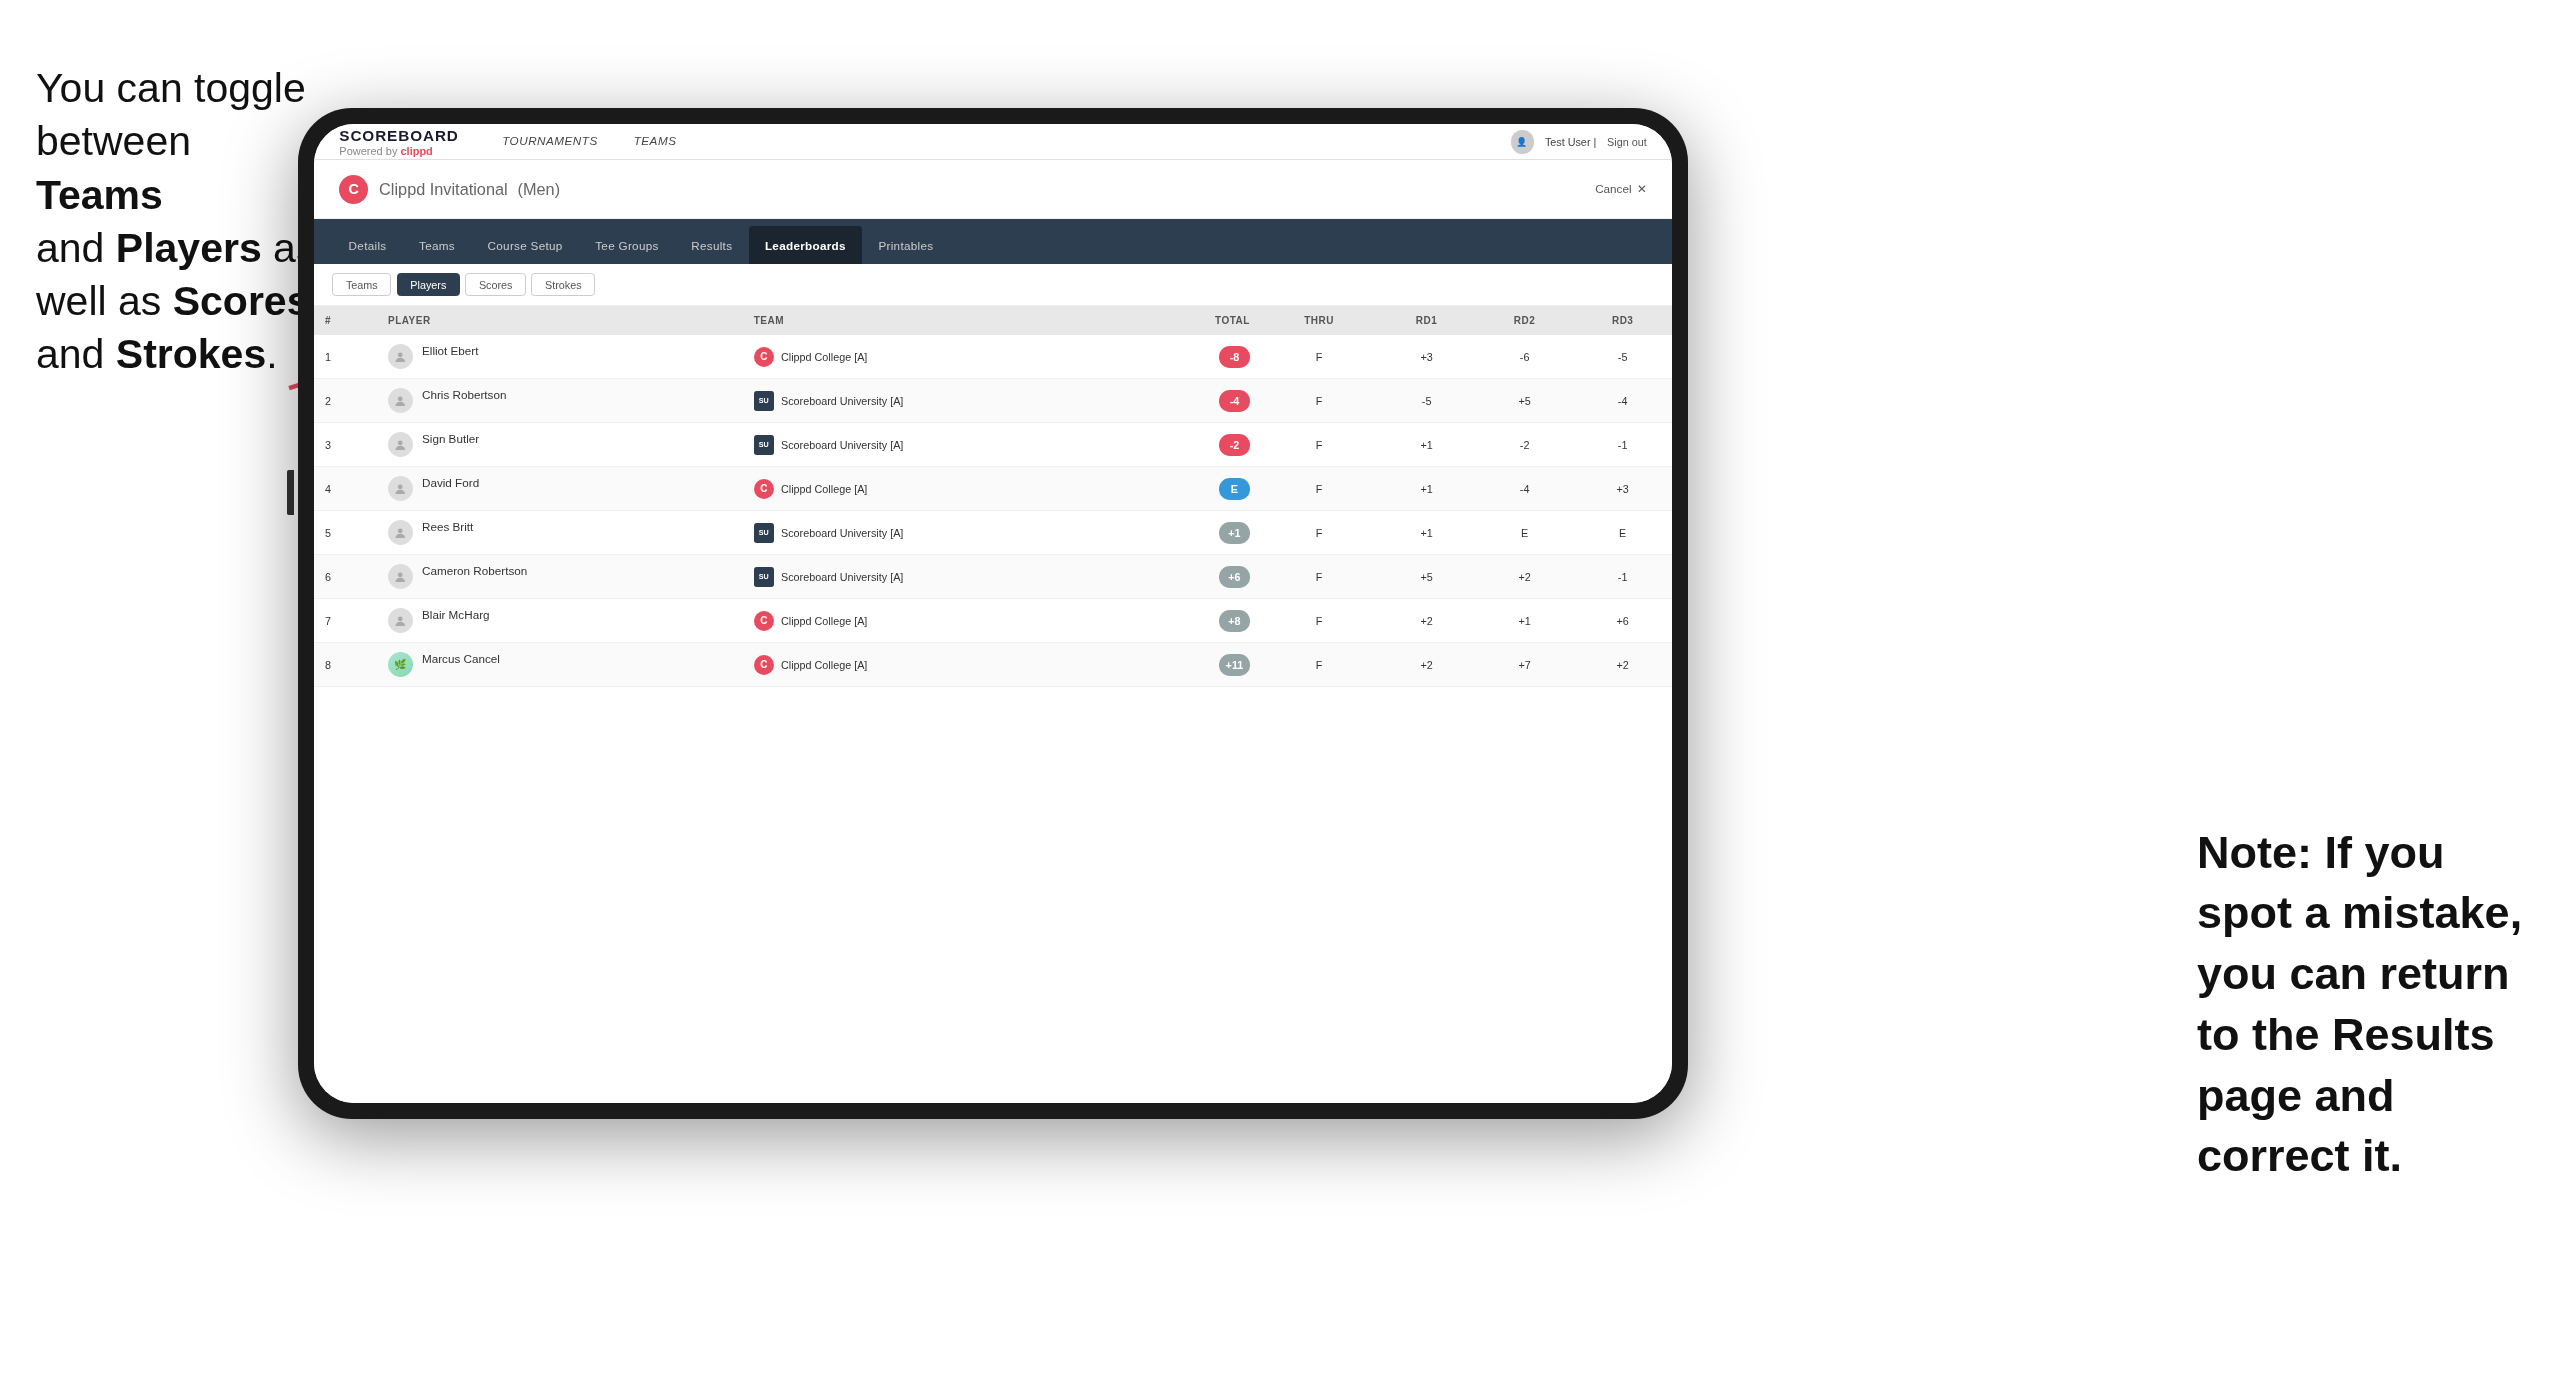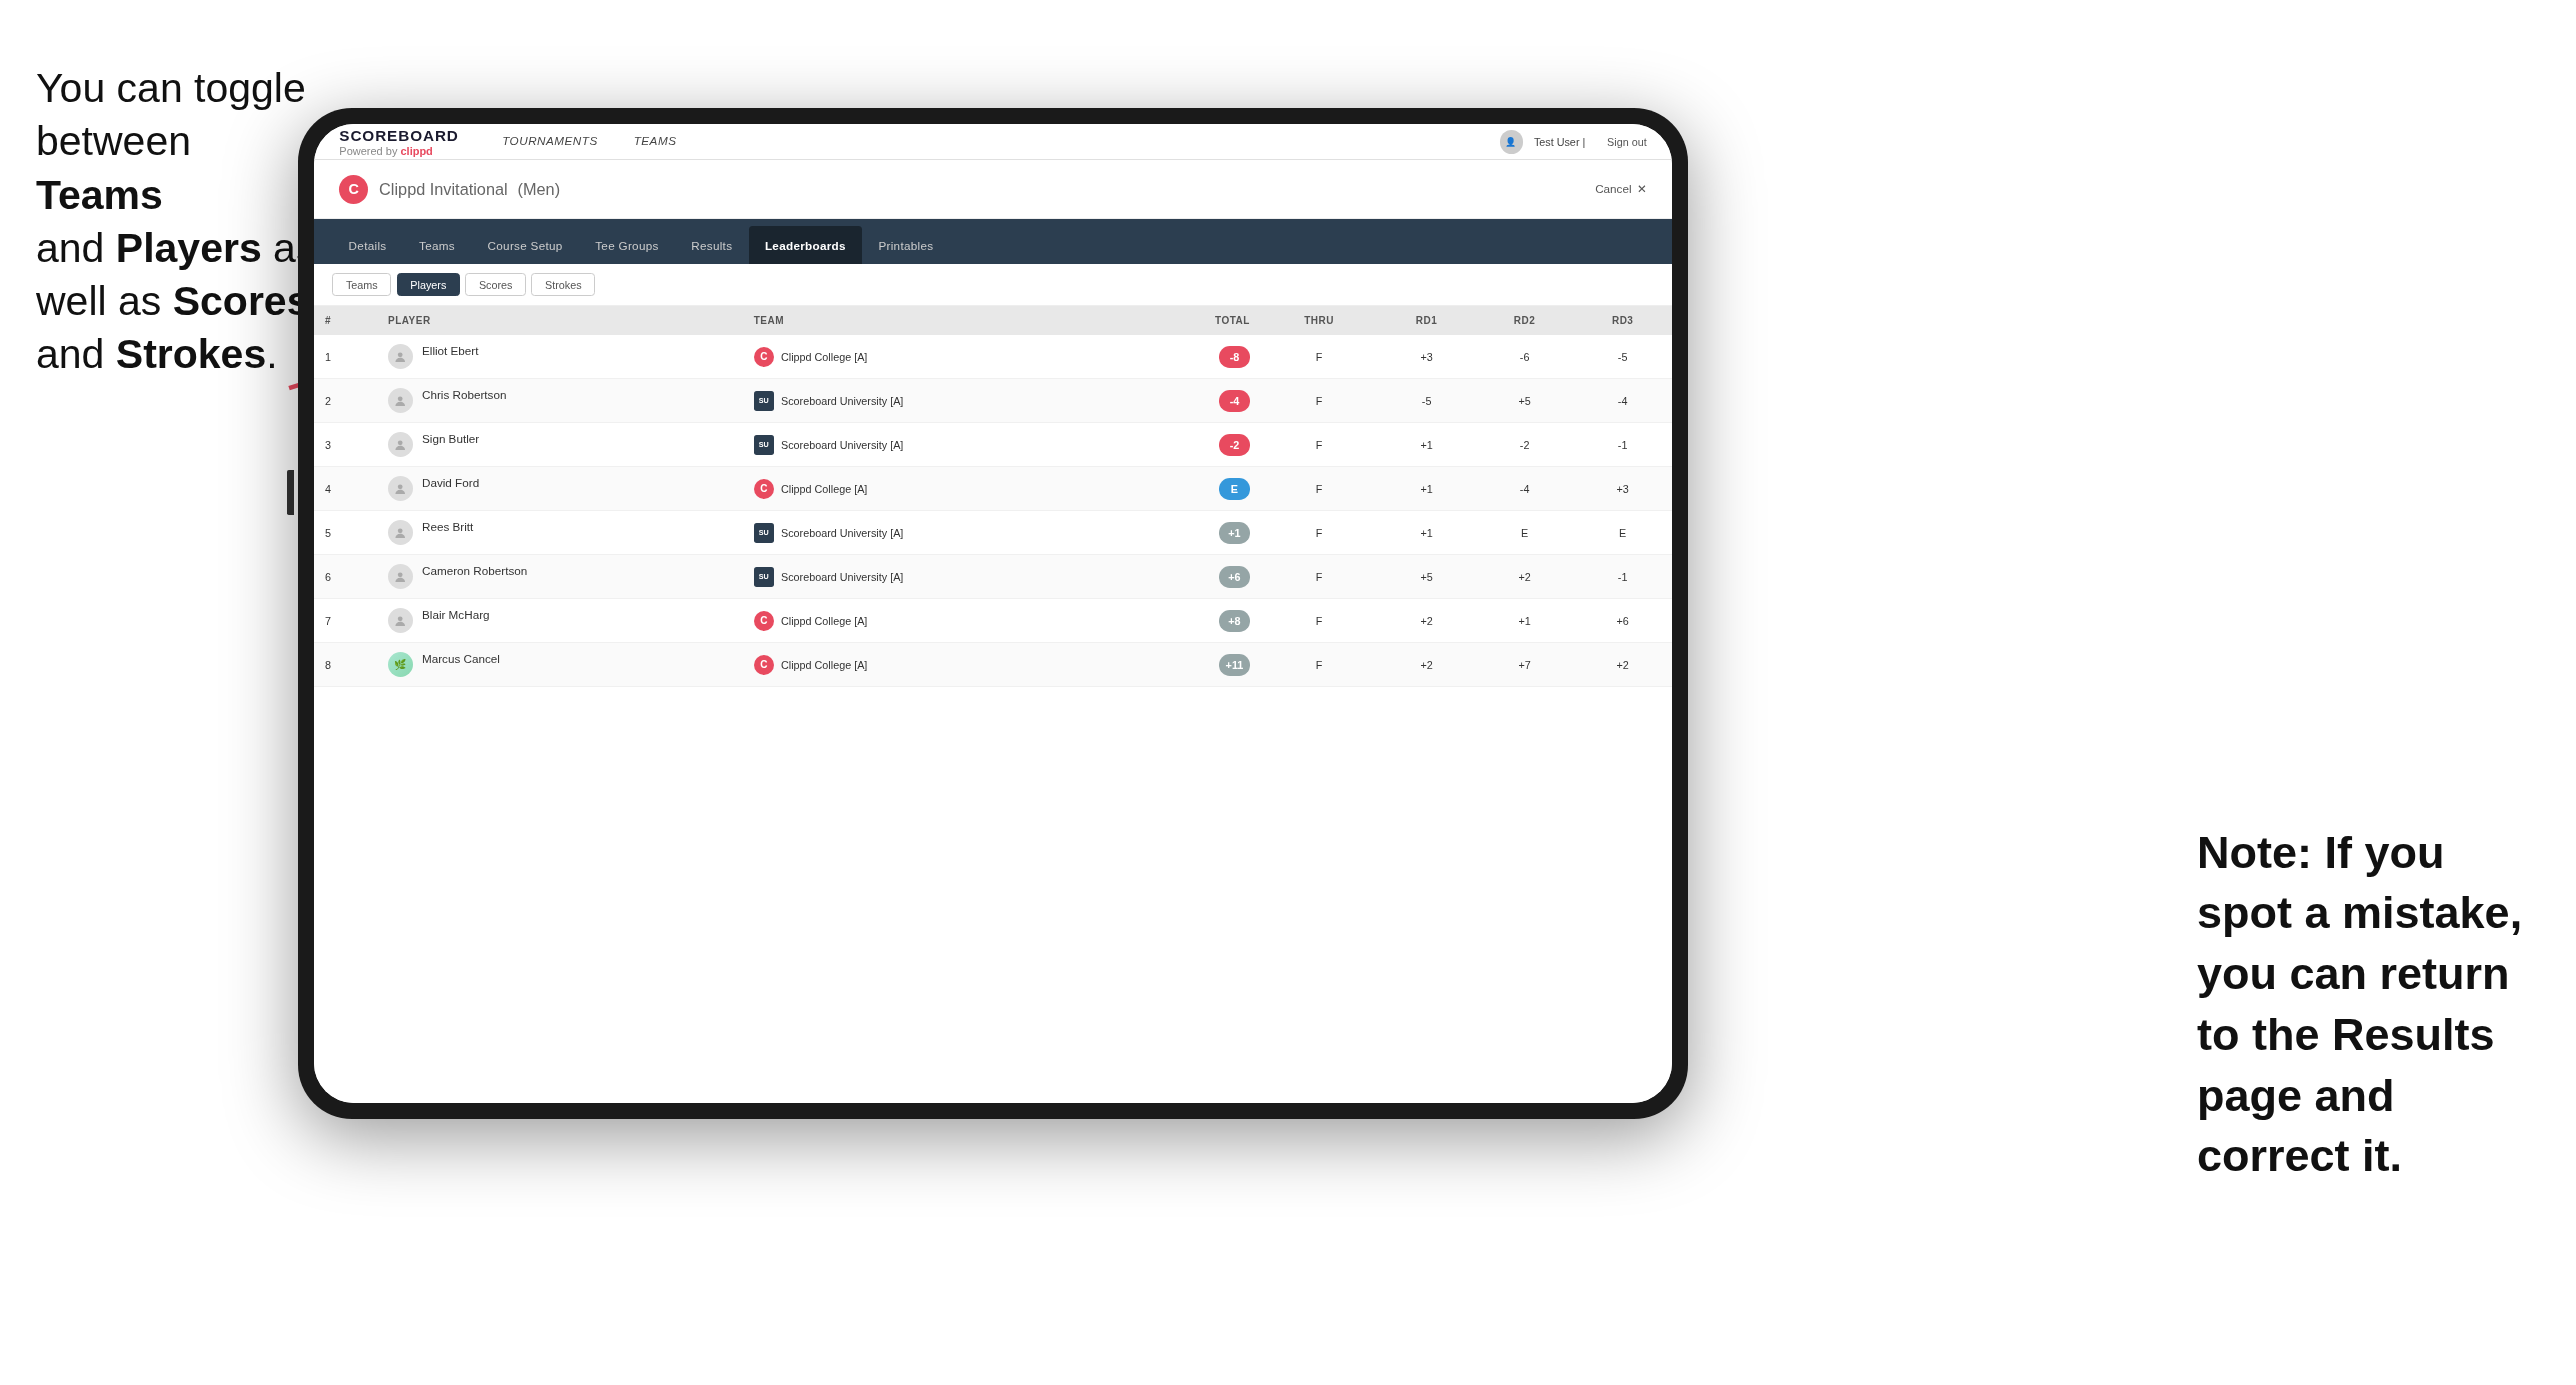--- a/index.html
+++ b/index.html
@@ -379,21 +379,21 @@
         <span class="logo-text">SCOREBOARD</span>
         <span class="logo-sub">Powered by <span>clippd</span></span>
       </div>
       <div class="nav-links">
         <div class="nav-link">TOURNAMENTS</div>
         <div class="nav-link">TEAMS</div>
       </div>
       <div class="nav-right">
         <div class="user-icon-circle">👤</div>
         <span>Test User |</span>
-        <span style="cursor:pointer; color:#555;margin-left:11px;">Sign out</span>
+        <span style="cursor:pointer; color:#555;">Sign out</span>
       </div>
     </div>
 
     <div class="tournament-header">
       <div class="tournament-title-area">
         <div class="c-logo">C</div>
         <span class="tournament-name">
           <span>Clippd Invitational</span>
           <span style="font-weight:400; color:#666; margin-left:5.4px;">(Men)</span>
         </span>

